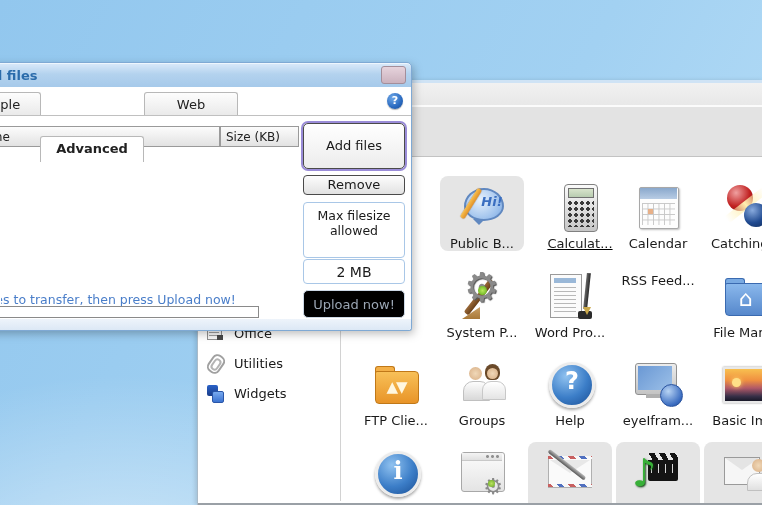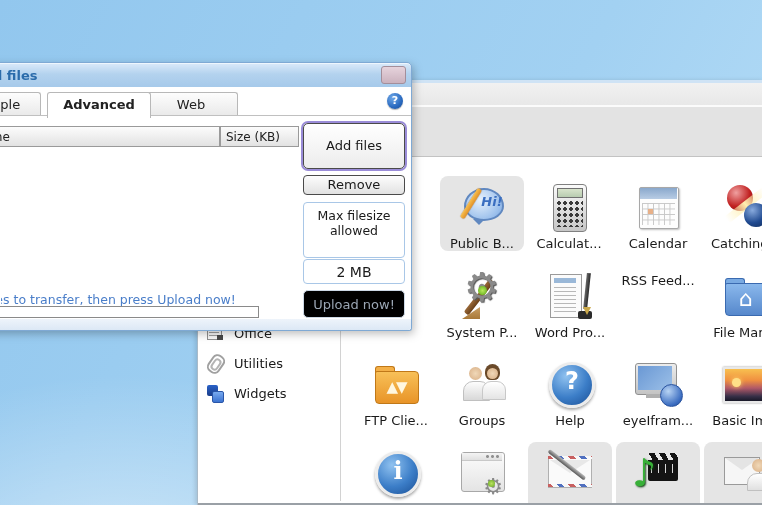--- a/index.html
+++ b/index.html
@@ -105,21 +105,21 @@
   .cic-wid .w-b{left:1px;top:1px;width:11px;height:11px;background:linear-gradient(#2a62c8,#1a3e8a);border-radius:2px;}
   .cic-wid .w-f{left:6px;top:7px;width:10px;height:10px;background:linear-gradient(#78aaf0,#3a72d0);border-radius:2px;border:1px solid #2a56a8;}
   
   .dlg{position:absolute;left:-58px;top:62px;width:470px;height:269px;z-index:5;filter:drop-shadow(2px 3px 4px rgba(0,0,0,.25));}
   .dlg-title{height:25px;background:linear-gradient(#dbeafa,#b3d2ee 45%,#a5c9ea);border:1px solid #7fa9d4;border-radius:5px 5px 0 0;position:relative;box-shadow:inset 0 1px 0 #eef6fd;}
   .dlg-title-text{font-weight:bold;font-size:13px;color:#2b6cab;line-height:25px;padding-left:8px;white-space:nowrap;}
   .dlg-close{position:absolute;top:3px;right:5px;width:23px;height:16px;border-radius:3px;background:linear-gradient(#e6d3dc,#cbb2be);border:1px solid #a38e9a;cursor:pointer;}
   .dlg-body{position:absolute;top:25px;left:0;right:0;bottom:0;background:#fff;border:1px solid #7fa9d4;border-top:none;border-radius:0 0 3px 3px;}
   .tab{position:absolute;top:5px;height:23px;border:1px solid #b8b8b8;border-bottom:none;border-radius:3px 3px 0 0;font-size:13px;text-align:center;line-height:23px;background:linear-gradient(#fdfdfd,#e9e9e9);color:#222;cursor:pointer;}
   .tab.active{background:#fff;font-weight:bold;height:25px;z-index:2;}
-  .tab1{left:12px;width:84px;} .tab2{left:104px;width:102px;} .tab3{left:201px;width:92px;}
+  .tab1{left:12px;width:84px;} .tab2{left:97px;width:102px;margin-top:44px;} .tab3{left:201px;width:92px;}
   .tabs-rule{position:absolute;top:28px;left:0;right:0;height:1px;background:#c0c0c0;}
   .dlg-help{position:absolute;top:6px;right:8px;width:16px;height:16px;border-radius:50%;background:radial-gradient(circle at 35% 30%,#6fa8e8,#2a6ac0 60%,#1a4a90);color:#fff;font-weight:bold;font-size:11px;text-align:center;line-height:16px;z-index:3;cursor:pointer;box-shadow:0 1px 1px rgba(0,0,0,.3);}
   .hdr{position:absolute;top:39px;height:21px;background:linear-gradient(#fcfcfc,#e2e2e2);border:1px solid #9a9a9a;font-size:12px;color:#222;line-height:20px;box-sizing:border-box;white-space:nowrap;overflow:hidden;}
   .hdr1{left:4px;width:273px;padding-left:4px;}
   .hdr2{left:277px;width:79px;padding-left:5px;}
   .status{position:absolute;top:205px;left:58px;width:300px;height:16px;font-size:12.5px;color:#4a7ec9;white-space:nowrap;overflow:hidden;}
   .status-in{display:inline-block;margin-left:-84px;white-space:nowrap;}
   .prog{position:absolute;top:219px;left:0;width:314px;height:10px;border:1px solid #8a8a8a;background:#fff;}
   .prog-fill{height:100%;background:#9ec6ea;width:0;}
   .rp{position:absolute;left:360px;width:102px;box-sizing:border-box;font-size:13px;color:#1a1a1a;text-align:center;}
@@ -165,21 +165,21 @@
   <div id="app-grid">
       <div class="app sel" style="left: 242px; top: 96px;">
         <div class="ic ic-publicboard">
           <span class="p-bub"></span>
           <span class="glyph">Hi!</span>
           <span class="p-tail"></span>
           <span class="p-pen"></span>
         </div>
         <div class="app-label">Public B...</div>
       </div>
-      <div class="app" style="left: 329px; top: 96px;">
+      <div class="app" style="left: 340px; top: 96px; text-decoration: underline;">
         <div class="ic ic-calc">
           <span class="p-body"></span>
           <span class="p-lcd"></span>
           <span class="p-keys"></span>
         </div>
         <div class="app-label">Calculat...</div>
       </div>
       <div class="app" style="left: 418px; top: 96px;">
         <div class="ic ic-cal">
           <span class="p-page"></span>

